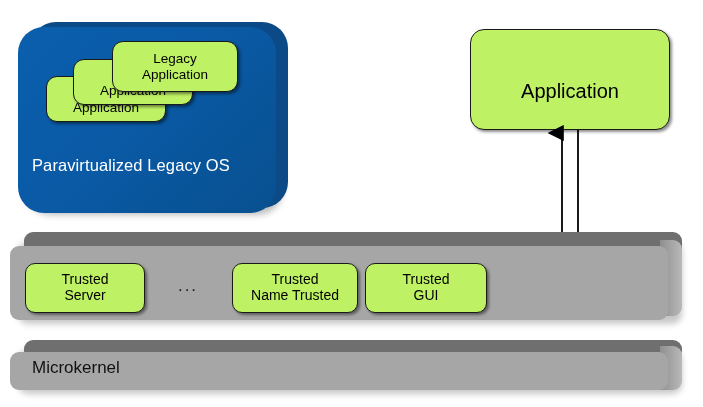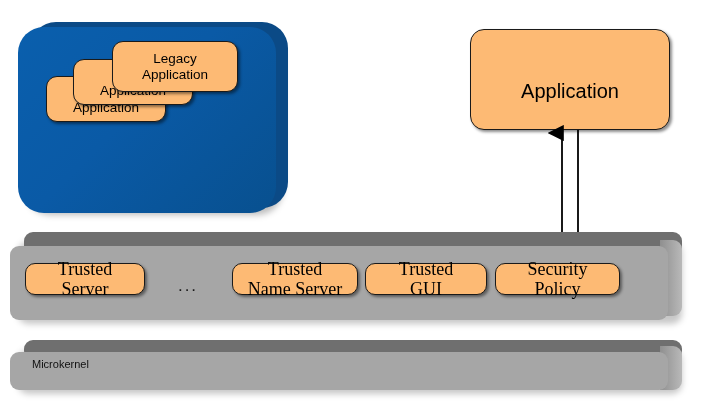--- a/index.html
+++ b/index.html
@@ -58,21 +58,21 @@
     width: 236px;
     color: #ffffff;
     font-size: 16.5px;
     letter-spacing: 0.1px;
     white-space: nowrap;
   }
 
   
   .lbox {
     position: absolute;
-    background: #fdba74;
+    background: #bef264;
     border: 1.6px solid #1a1a1a;
     border-radius: 11px;
     color: #000000;
     box-sizing: border-box;
     box-shadow: 2px 2px 3px rgba(0,0,0,0.45);
   }
   .app-box { font-size: 13.5px; }
   .app-box .tx { width: 100%; padding: 0 4px; box-sizing: border-box; }
 
   
@@ -113,59 +113,59 @@
   .slab-edge {
     position: absolute;
     background: linear-gradient(90deg, #8f8f8f 0%, #b9b9b9 100%);
   }
 
   .bar-services { left: 10px; top: 232px; width: 680px; height: 98px; }
   .bar-kernel   { left: 10px; top: 340px; width: 680px; height: 58px; }
 
   
   .svc {
-    font-size: 18px;
-    height: 32px;
+    font-size: 14px;
+    height: 50px;
     top: 263px;
     border-radius: 10px;
-    font-family: Liberation Serif, serif;
   }
   .svc-loader { left: 25px;  width: 120px; }
   .svc-names  { left: 232px; width: 126px; }
   .svc-gui    { left: 365px; width: 122px; }
   .svc-policy { left: 495px; width: 125px; }
 
   .ellipsis {
     position: absolute;
     left: 168px; top: 276px;
     width: 40px;
     text-align: center;
     font-size: 17px;
     color: #1a1a1a;
     letter-spacing: 2px;
   }
 
   .kernel-label {
     position: absolute;
     left: 32px;
     top: 358px;
-    font-size: 11px;
+    font-size: 17px;
     color: #111111;
     white-space: nowrap;
   }
 </style>
 </head>
 <body>
 
 <div id="stage">
 
   <div class="abs os-wrap">
     <div class="os-shadow"></div>
     <div class="os-bevel"></div>
     <div class="os-face"></div>
+    <div class="os-label">Paravirtualized Legacy OS</div>
   </div>
 
   <div class="lbox app-box app-back ctr">
     <div class="tx">Application</div>
   </div>
 
   <div class="lbox app-box app-mid ctr">
     <div class="tx">Application</div>
   </div>
 
@@ -208,37 +208,31 @@
       <span>Trusted</span><br>
       <span>Server</span>
     </div>
   </div>
 
   <div class="ellipsis">...</div>
 
   <div class="lbox svc svc-names ctr">
     <div>
       <span>Trusted</span><br>
-      <span>Name Server</span>
+      <span>Name Trusted</span>
     </div>
   </div>
 
   <div class="lbox svc svc-gui ctr">
     <div>
       <span>Trusted</span><br>
       <span>GUI</span>
     </div>
   </div>
 
-  <div class="lbox svc svc-policy ctr">
-    <div>
-      <span>Security</span><br>
-      <span>Policy</span>
-    </div>
-  </div>
 
   <div class="abs bar-kernel">
     <div class="slab-shadow" style="left:8px; top:10px; width:664px; height:44px;"></div>
     <div class="slab-top" style="left:14px; top:0px;  width:658px; height:20px;"></div>
     <div class="slab-edge" style="left:650px; top:6px; width:22px; height:44px; border-radius:0 9px 9px 0;"></div>
     <div class="slab-face" style="left:0px;  top:12px; width:658px; height:38px;"></div>
   </div>
 
   <div class="kernel-label">Microkernel</div>
 

